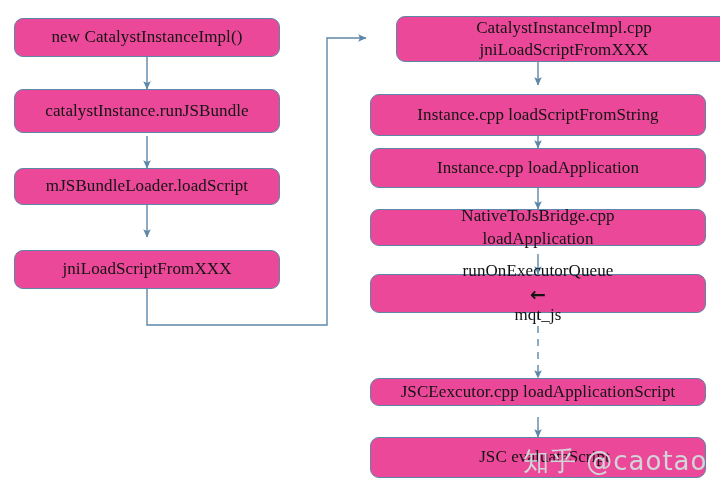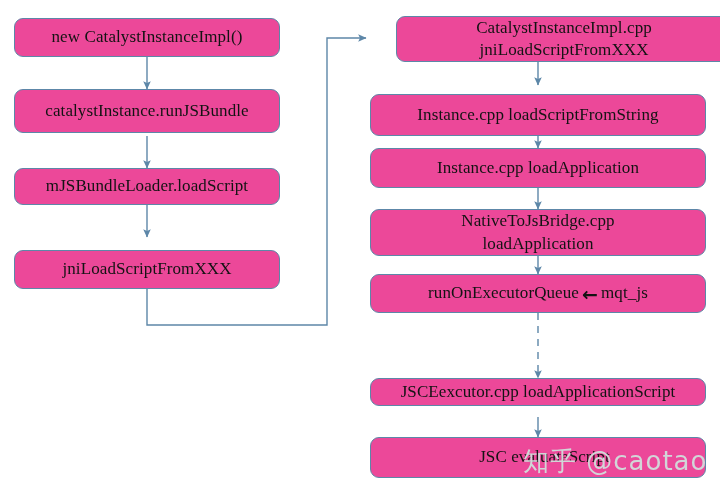--- a/index.html
+++ b/index.html
@@ -99,24 +99,24 @@
 
   <div class="node" style="left:14px; top:250px; width:266px; height:39px;">jniLoadScriptFromXXX</div>
 
   <div class="node two-line" style="left:370px; top:16px; width:336px; height:46px;margin-left:26px;">CatalystInstanceImpl.cpp
 jniLoadScriptFromXXX</div>
 
   <div class="node" style="left:370px; top:85px; width:336px; height:42px;margin-top:9px;">Instance.cpp  loadScriptFromString</div>
 
   <div class="node" style="left:370px; top:148px; width:336px; height:40px;">Instance.cpp  loadApplication</div>
 
-  <div class="node two-line" style="left:370px; top:209px; width:336px; height:47px;">NativeToJsBridge.cpp
+  <div class="node two-line" style="left:370px; top:209px; width:336px; height:37px;">NativeToJsBridge.cpp
 loadApplication</div>
 
-  <div class="node" style="left:370px; top:274px; width:336px; height:39px;">
+  <div class="node" style="left:370px; top:274px; width:336px; height:39px;flex-direction:column;">
     <span>runOnExecutorQueue</span>
     <span class="arrowglyph">←</span>
     <span>mqt_js</span>
   </div>
 
   <div class="node" style="left:370px; top:378px; width:336px; height:28px;">JSCEexcutor.cpp  loadApplicationScript</div>
 
   <div class="node" style="left:370px; top:437px; width:336px; height:41px;padding-left:13px;">JSC evaluateScript</div>
 
   <div class="watermark" style="left:523px; top:444px;">知乎 @caotao</div>

